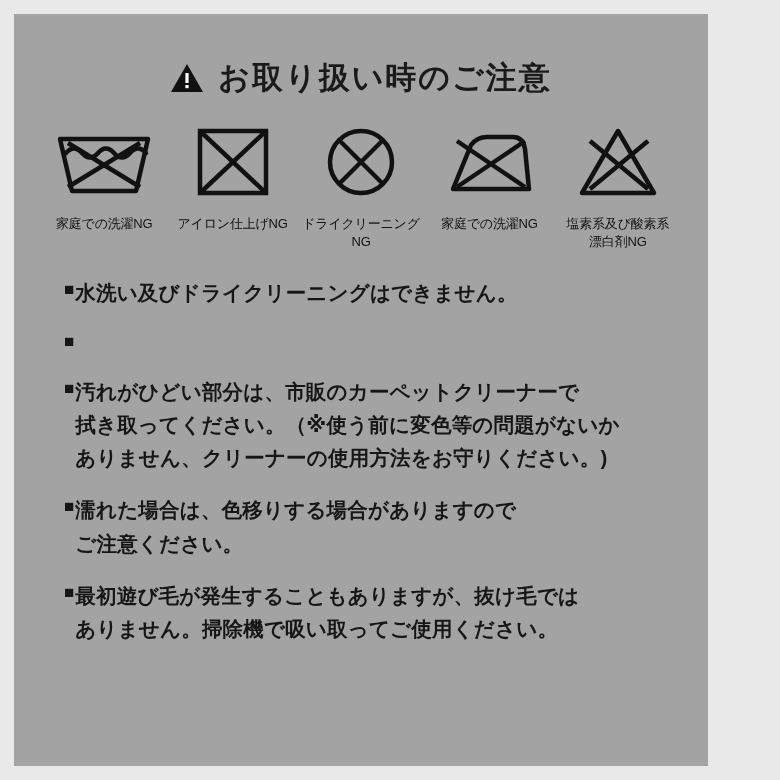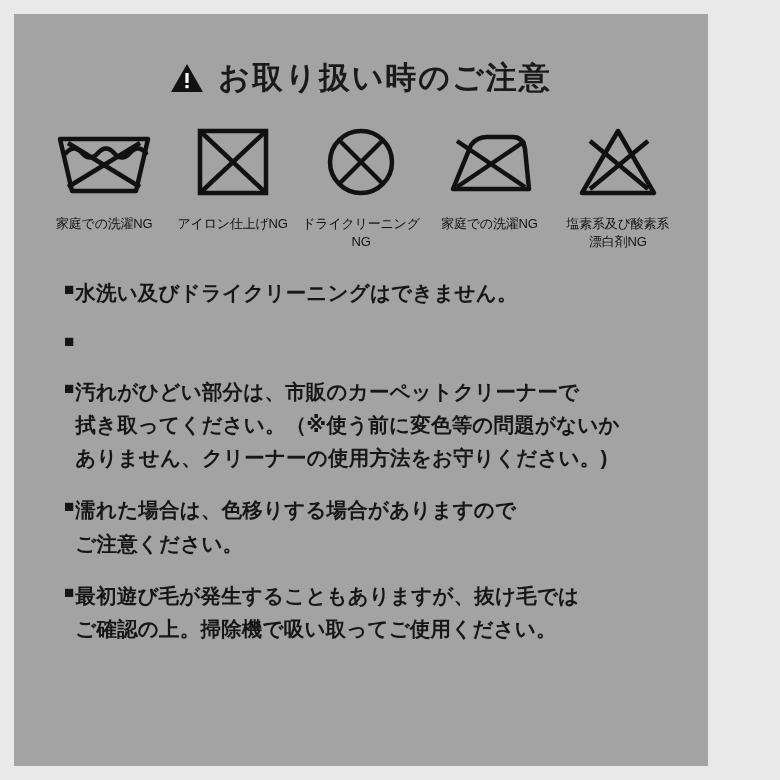--- a/index.html
+++ b/index.html
@@ -191,18 +191,18 @@
 
     <div class="note">
       <span class="note-bullet">■</span>
       <span class="note-body">濡れた場合は、色移りする場合がありますので
  ご注意ください。</span>
     </div>
 
     <div class="note">
       <span class="note-bullet">■</span>
       <span class="note-body">最初遊び毛が発生することもありますが、抜け毛では
- ご確認の上。掃除機で吸い取ってご使用ください。</span>
+ ありません。掃除機で吸い取ってご使用ください。</span>
     </div>
 
   </div>
 
 </div>
 
 </body></html>

